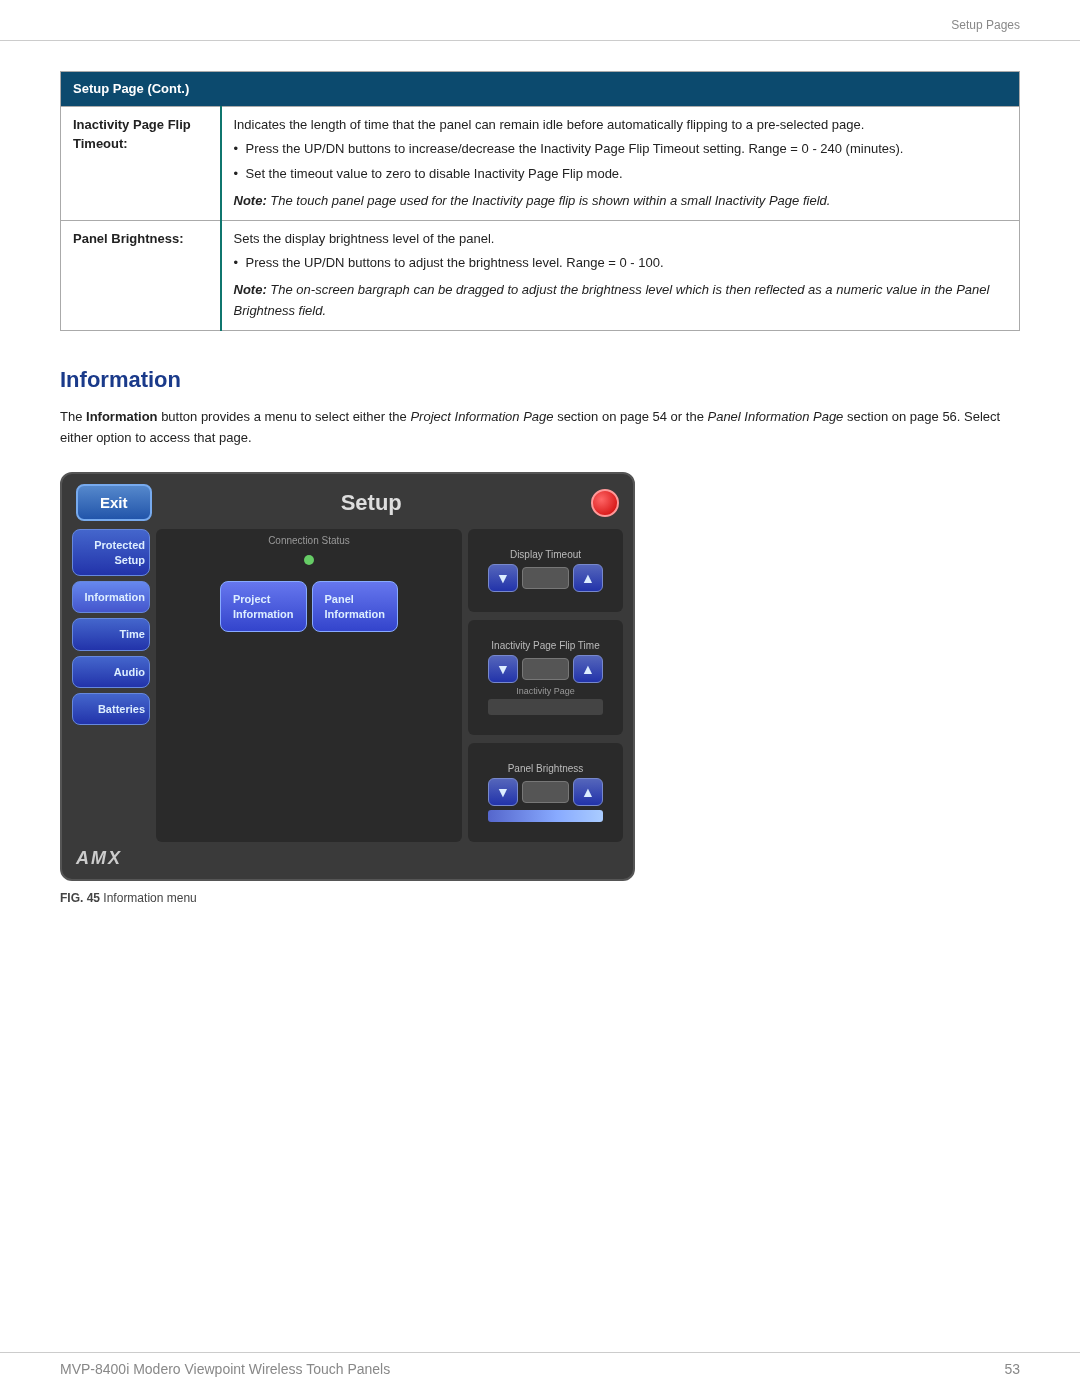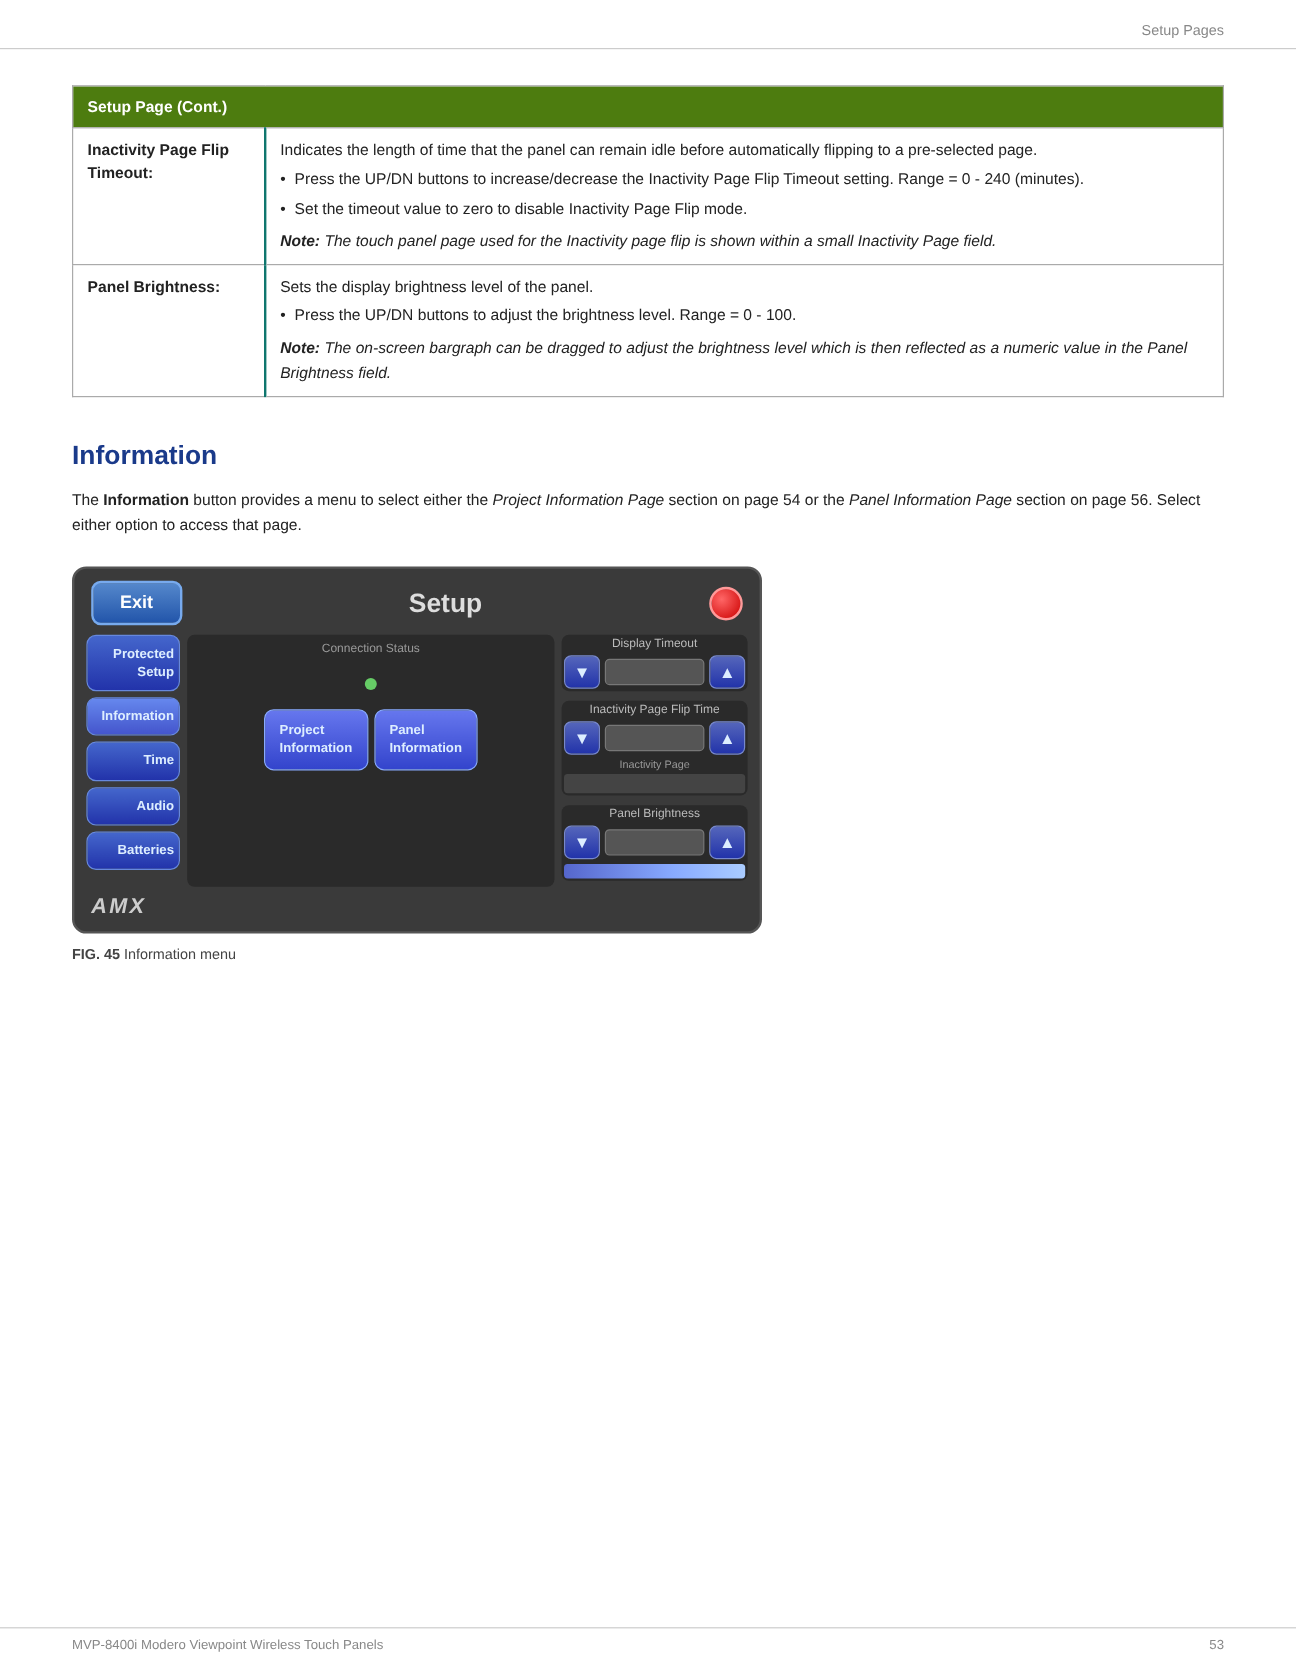--- a/index.html
+++ b/index.html
@@ -28,21 +28,21 @@
 
     
     .setup-table {
       width: 100%;
       border-collapse: collapse;
       margin-bottom: 36px;
       font-size: 13px;
     }
 
     .setup-table .table-header {
-      background: #4d7c0f;
+      background: #0c4a6e;
       color: #fff;
       padding: 7px 12px;
       font-weight: bold;
       font-size: 13px;
     }
 
     .setup-table td {
       border: 1px solid #aaa;
       padding: 8px 12px;
       vertical-align: top;
@@ -193,21 +193,21 @@
       text-align: left;
       cursor: pointer;
       font-weight: bold;
       line-height: 1.3;
     }
 
     .center-connection {
       text-align: center;
       font-size: 10px;
       color: #999;
-      margin-bottom: 14px;
+      margin-bottom: 4px;
     }
 
     .green-dot {
       width: 10px;
       height: 10px;
       background: #66cc66;
       border-radius: 50%;
       display: inline-block;
       margin: 0 auto 2px;
     }
@@ -221,21 +221,21 @@
     .panel-right {
       width: 155px;
       display: flex;
       flex-direction: column;
       gap: 8px;
     }
 
     .control-section {
       background: #2a2a2a;
       border-radius: 6px;
-      padding: 2px;
+      padding: 20px;
     }
 
     .control-label {
       font-size: 10px;
       color: #bbb;
       text-align: center;
       margin-bottom: 4px;
     }
 
     .control-row {
@@ -310,21 +310,21 @@
 
     
     .page-footer {
       position: absolute;
       bottom: 20px;
       left: 0;
       right: 0;
       display: flex;
       justify-content: space-between;
       padding: 0 60px;
-      font-size: 11px;
+      font-size: 14px;
       color: #888;
       border-top: 1px solid #ccc;
       padding-top: 8px;
     }
 
     .bullet-item {
       margin-top: 4px;
       padding-left: 12px;
       position: relative;
     }

